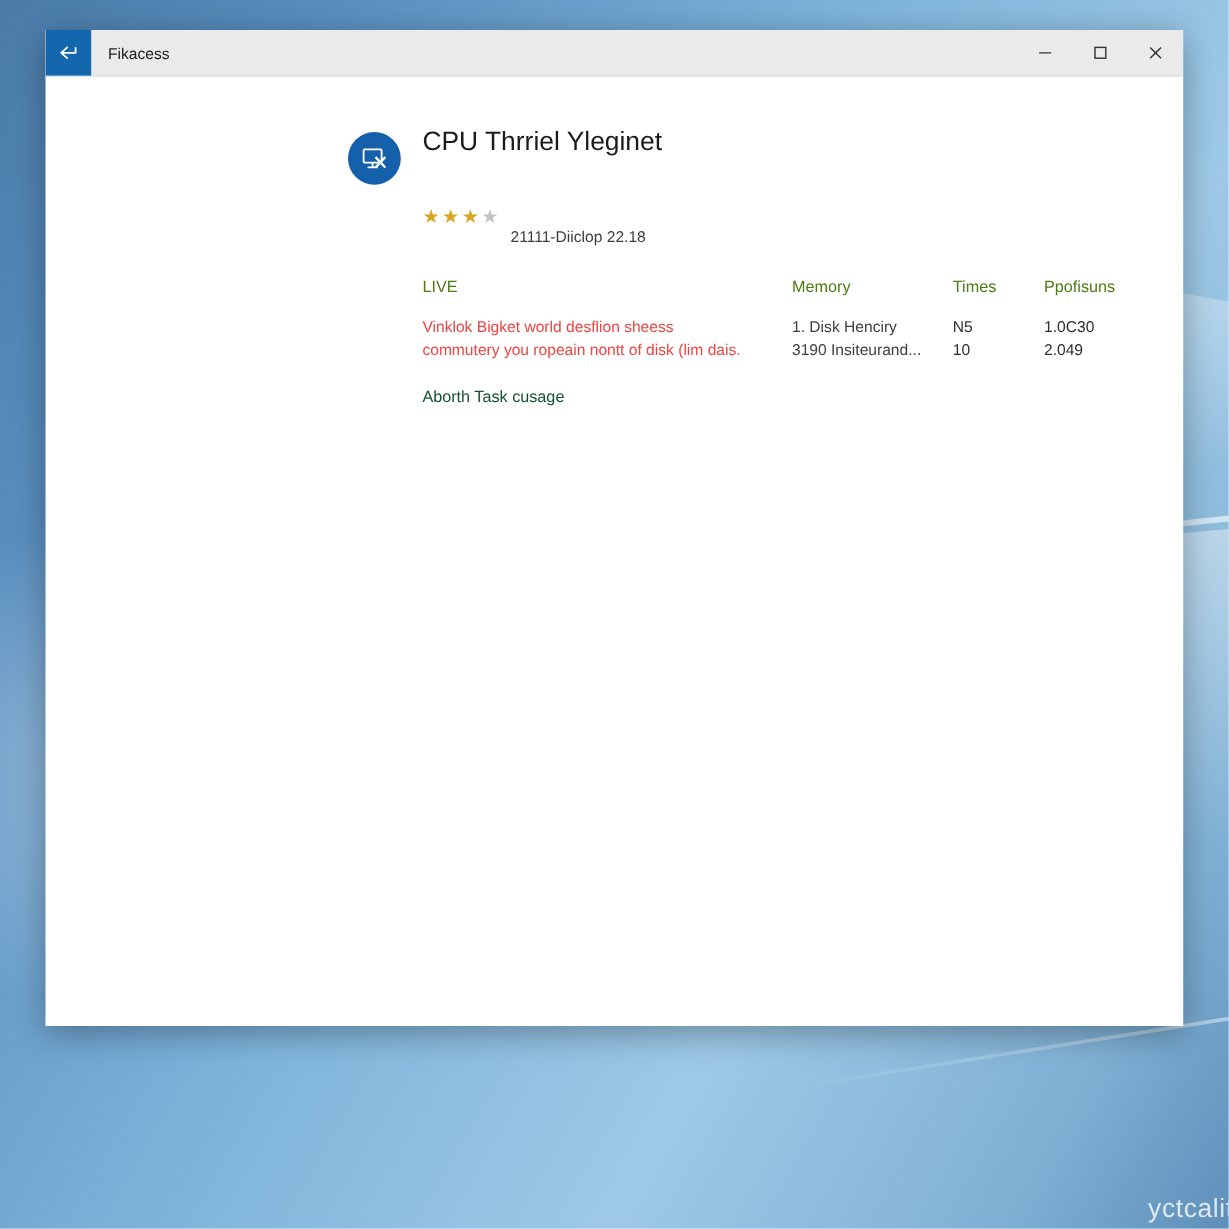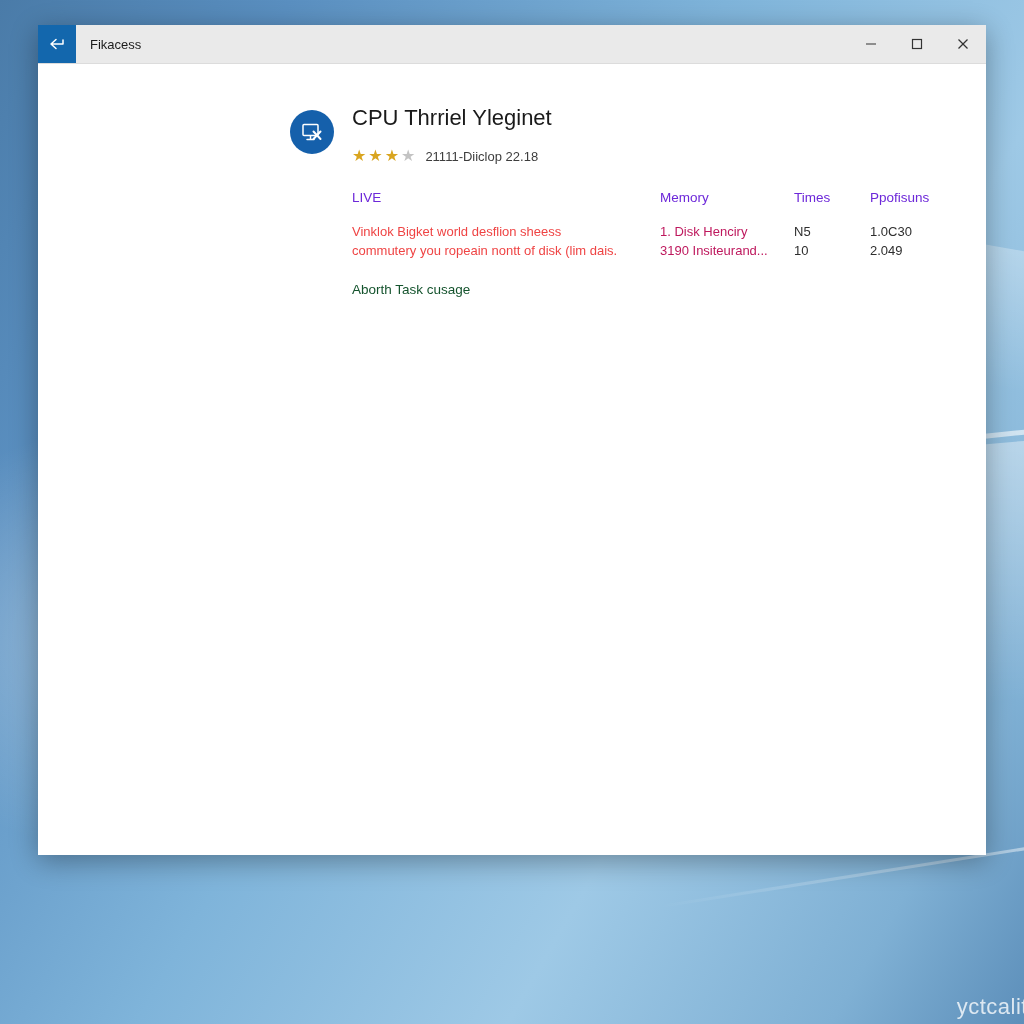--- a/index.html
+++ b/index.html
@@ -171,54 +171,55 @@
     align-items: center;
     justify-content: center;
     margin-right: 18px;
     margin-top: 4px;
     flex: 0 0 auto;
   }
   #app-title {
     font-size: 22px;
     color: #1a1a1a;
     line-height: 1.1;
-    margin-bottom: 18px;
+    margin-bottom: 28px;
     white-space: nowrap;
   }
   #rating-row {
     display: flex;
     align-items: center;
     gap: 2px;
   }
   .star {
     font-size: 16px;
     line-height: 1;
     color: #d9a520;
   }
   .star.empty { color: #c3c3c3; }
   #rating-text {
     font-size: 13px;
     color: #3d3d3d;
     margin-left: 8px;
     white-space: nowrap;
+    margin-top: 32px;
   }
 
   
   #details {
     display: flex;
     margin-top: 26px;
     padding-left: 62px;
   }
   #col-desc {
     width: 308px;
     flex: 0 0 auto;
   }
   .col-head {
     font-size: 13.5px;
-    color: #6d28d9;
+    color: #4d7c0f;
     margin-bottom: 18px;
     white-space: nowrap;
   }
   .desc-line {
     font-size: 13px;
     color: #ef4444;
     line-height: 1.42;
     white-space: nowrap;
   }
   #action-link {
@@ -233,21 +234,21 @@
   #col-memory { width: 134px; }
   #col-times  { width: 76px; }
   #col-props  { width: 120px; }
 
   .stat-val {
     font-size: 13px;
     color: #2e2e2e;
     line-height: 1.45;
     white-space: nowrap;
   }
-  .stat-val.muted { color: #be185d; }
+  .stat-val.muted { color: #404040; }
 </style>
 </head>
 <body>
 
 <div id="desktop">
   <div class="streak" id="streak-a"></div>
   <div class="streak" id="streak-b"></div>
   <div class="streak" id="streak-c"></div>
   <div class="streak" id="streak-d"></div>
   <div class="streak" id="streak-e"></div>

